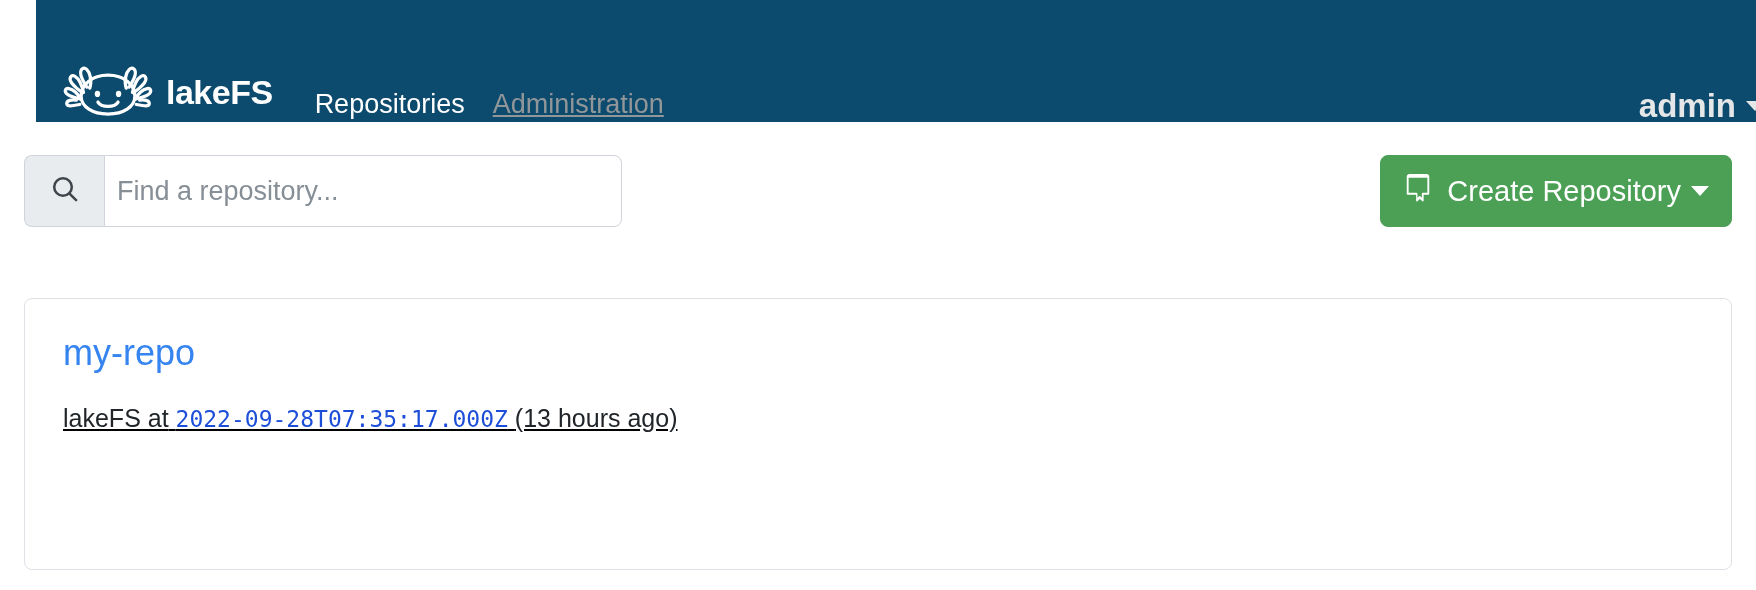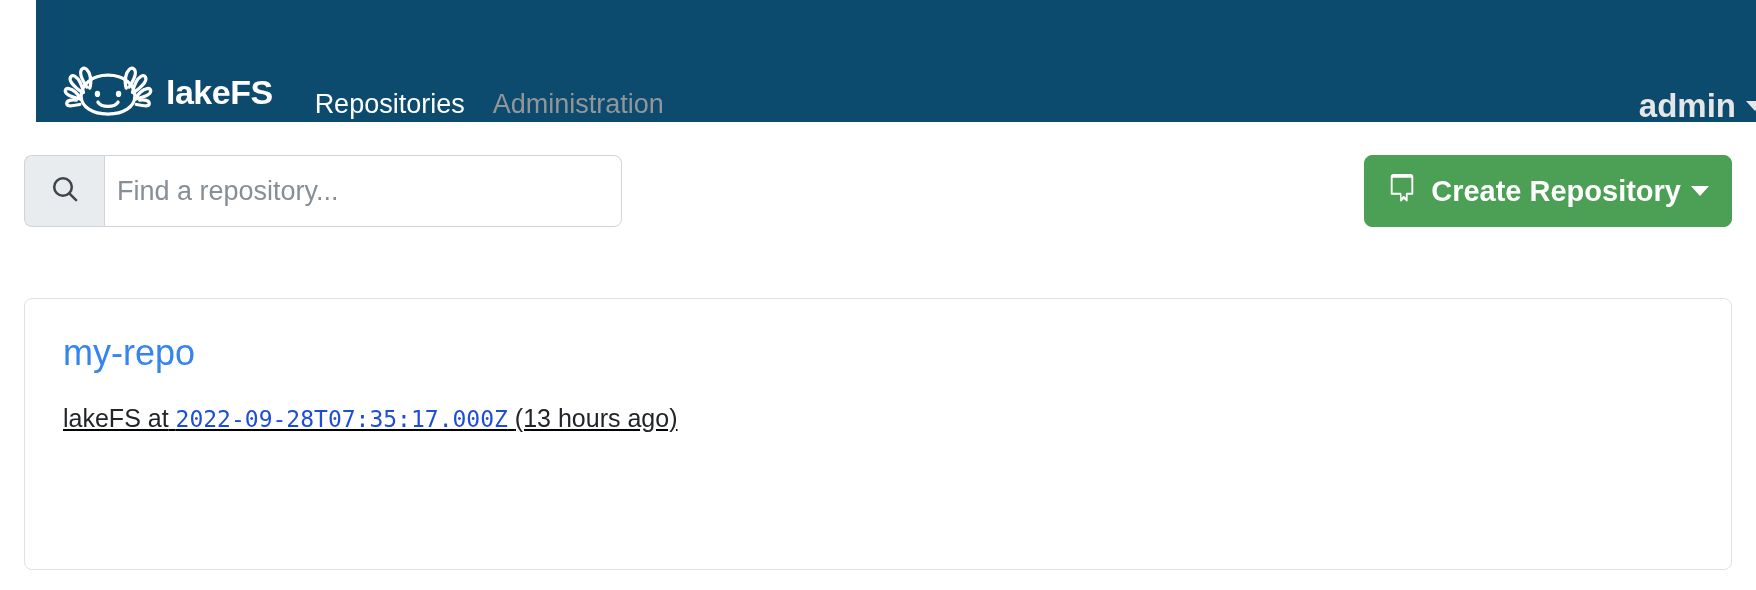--- a/index.html
+++ b/index.html
@@ -51,21 +51,21 @@
   }
   .nav-link {
     font-size: 27px;
     line-height: 1;
     text-decoration: none;
     padding: 4px 0;
     margin-right: 28px;
     white-space: nowrap;
   }
   .nav-link.active { color: #ffffff; }
-  .nav-link.muted  { color: #919699; }
+  .nav-link.muted  { color: #919699; text-decoration: underline; }
 
   .nav-right {
     margin-left: auto;
     margin-right: 28px;
     display: flex;
     align-items: center;
   }
   .user-menu {
     display: flex;
     align-items: center;
@@ -133,21 +133,21 @@
     border: 1px solid #4ba055;
     border-radius: 8px;
     display: flex;
     align-items: center;
     padding: 0 22px;
     cursor: pointer;
   }
   .create-btn-label {
     color: #ffffff;
     font-size: 29px;
-    font-weight: bold;
+    font-weight: normal;
     line-height: 1;
     margin-left: 14px;
     white-space: nowrap;
   }
 
   
   .repo-card {
     position: absolute;
     left: 24px; top: 298px;
     width: 1708px;

